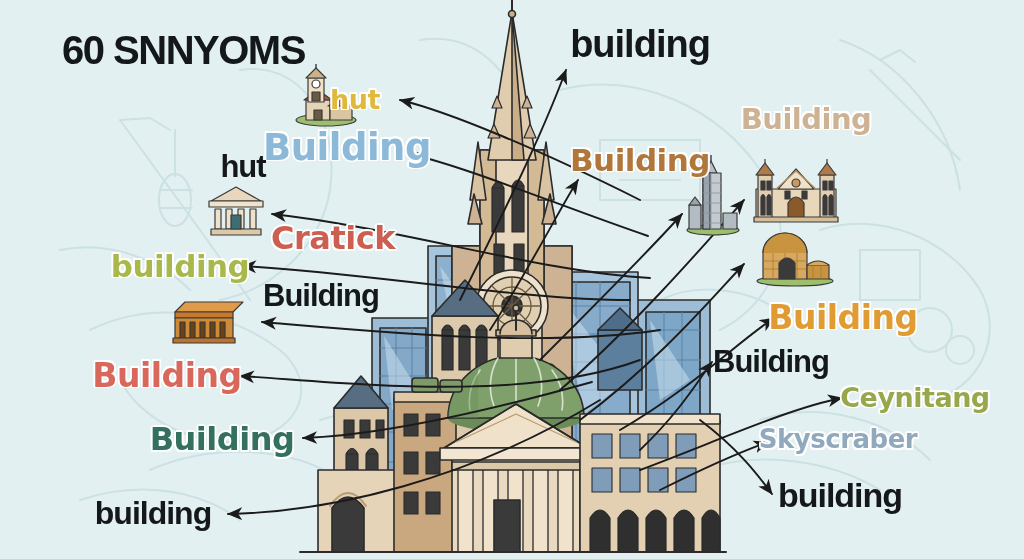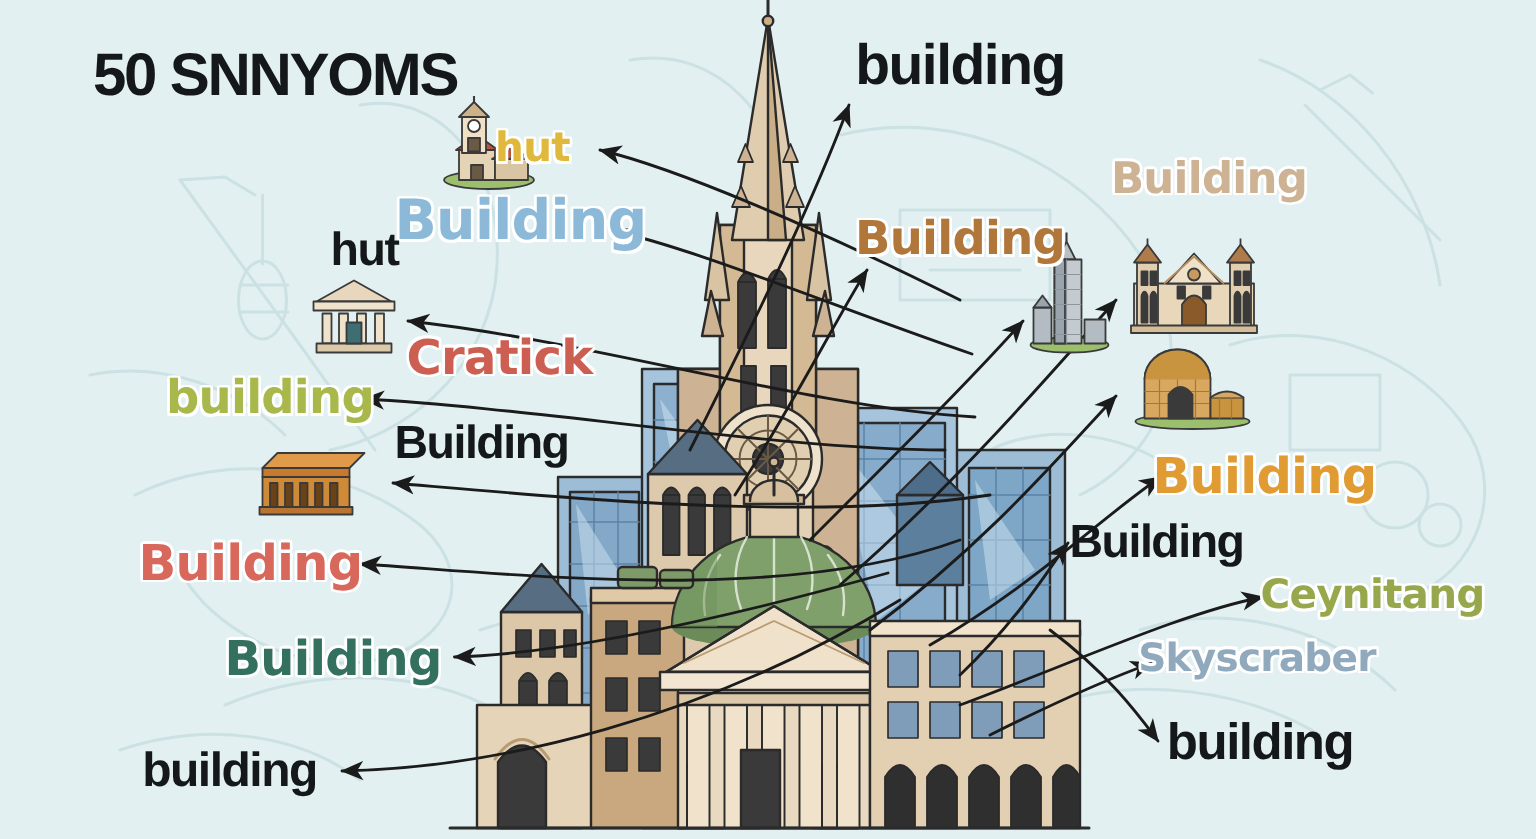--- a/index.html
+++ b/index.html
@@ -401,21 +401,21 @@
           <path d="M56 34 q11 -8 22 0" fill="#d9a860"></path>
           <g stroke="#a9782f" stroke-width="0.8">
               <path d="M62 34 V48 M70 34 V48"></path>
             </g>
         </g>
       </svg>
     </div>
 
   </div>
 
-  <div class="title" style="left: 62px; top: 28px; font-size: 40px; color: rgb(21, 24, 26);">50 SNNYOMS</div>
+  <div class="title" style="left: 62px; top: 28px; font-size: 40px; color: rgb(21, 24, 26);">60 SNNYOMS</div>
 
   <div class="layer" id="label-layer">
       <div class="label outline" style="left: 355px; top: 99px; font-size: 27px; color: rgb(224, 184, 60); text-shadow: rgb(255, 255, 255) -1.5px -1.5px 0px, rgb(255, 255, 255) 1.5px -1.5px 0px, rgb(255, 255, 255) -1.5px 1.5px 0px, rgb(255, 255, 255) 1.5px 1.5px 0px, rgb(255, 255, 255) 0px -1.8px 0px, rgb(255, 255, 255) 0px 1.8px 0px, rgb(255, 255, 255) -1.8px 0px 0px, rgb(255, 255, 255) 1.8px 0px 0px;">hut</div>
       <div class="label outline" style="left: 347px; top: 147px; font-size: 37px; color: rgb(140, 185, 216); text-shadow: rgb(255, 255, 255) -1.5px -1.5px 0px, rgb(255, 255, 255) 1.5px -1.5px 0px, rgb(255, 255, 255) -1.5px 1.5px 0px, rgb(255, 255, 255) 1.5px 1.5px 0px, rgb(255, 255, 255) 0px -1.8px 0px, rgb(255, 255, 255) 0px 1.8px 0px, rgb(255, 255, 255) -1.8px 0px 0px, rgb(255, 255, 255) 1.8px 0px 0px;">Building</div>
       <div class="label plain" style="left: 243px; top: 166px; font-size: 31px; color: rgb(21, 24, 26);">hut</div>
       <div class="label outline" style="left: 333px; top: 238px; font-size: 32px; color: rgb(204, 95, 82); text-shadow: rgb(255, 255, 255) -1.5px -1.5px 0px, rgb(255, 255, 255) 1.5px -1.5px 0px, rgb(255, 255, 255) -1.5px 1.5px 0px, rgb(255, 255, 255) 1.5px 1.5px 0px, rgb(255, 255, 255) 0px -1.8px 0px, rgb(255, 255, 255) 0px 1.8px 0px, rgb(255, 255, 255) -1.8px 0px 0px, rgb(255, 255, 255) 1.8px 0px 0px;">Cratick</div>
       <div class="label outline" style="left: 180px; top: 266px; font-size: 31px; color: rgb(168, 184, 74); text-shadow: rgb(255, 255, 255) -1.5px -1.5px 0px, rgb(255, 255, 255) 1.5px -1.5px 0px, rgb(255, 255, 255) -1.5px 1.5px 0px, rgb(255, 255, 255) 1.5px 1.5px 0px, rgb(255, 255, 255) 0px -1.8px 0px, rgb(255, 255, 255) 0px 1.8px 0px, rgb(255, 255, 255) -1.8px 0px 0px, rgb(255, 255, 255) 1.8px 0px 0px;">building</div>
       <div class="label plain" style="left: 321px; top: 295px; font-size: 31px; color: rgb(21, 24, 26);">Building</div>
       <div class="label outline" style="left: 167px; top: 375px; font-size: 33px; color: rgb(217, 104, 92); text-shadow: rgb(255, 255, 255) -1.5px -1.5px 0px, rgb(255, 255, 255) 1.5px -1.5px 0px, rgb(255, 255, 255) -1.5px 1.5px 0px, rgb(255, 255, 255) 1.5px 1.5px 0px, rgb(255, 255, 255) 0px -1.8px 0px, rgb(255, 255, 255) 0px 1.8px 0px, rgb(255, 255, 255) -1.8px 0px 0px, rgb(255, 255, 255) 1.8px 0px 0px;">Building</div>
       <div class="label outline" style="left: 222px; top: 439px; font-size: 32px; color: rgb(52, 112, 94); text-shadow: rgb(255, 255, 255) -1.5px -1.5px 0px, rgb(255, 255, 255) 1.5px -1.5px 0px, rgb(255, 255, 255) -1.5px 1.5px 0px, rgb(255, 255, 255) 1.5px 1.5px 0px, rgb(255, 255, 255) 0px -1.8px 0px, rgb(255, 255, 255) 0px 1.8px 0px, rgb(255, 255, 255) -1.8px 0px 0px, rgb(255, 255, 255) 1.8px 0px 0px;">Building</div>

